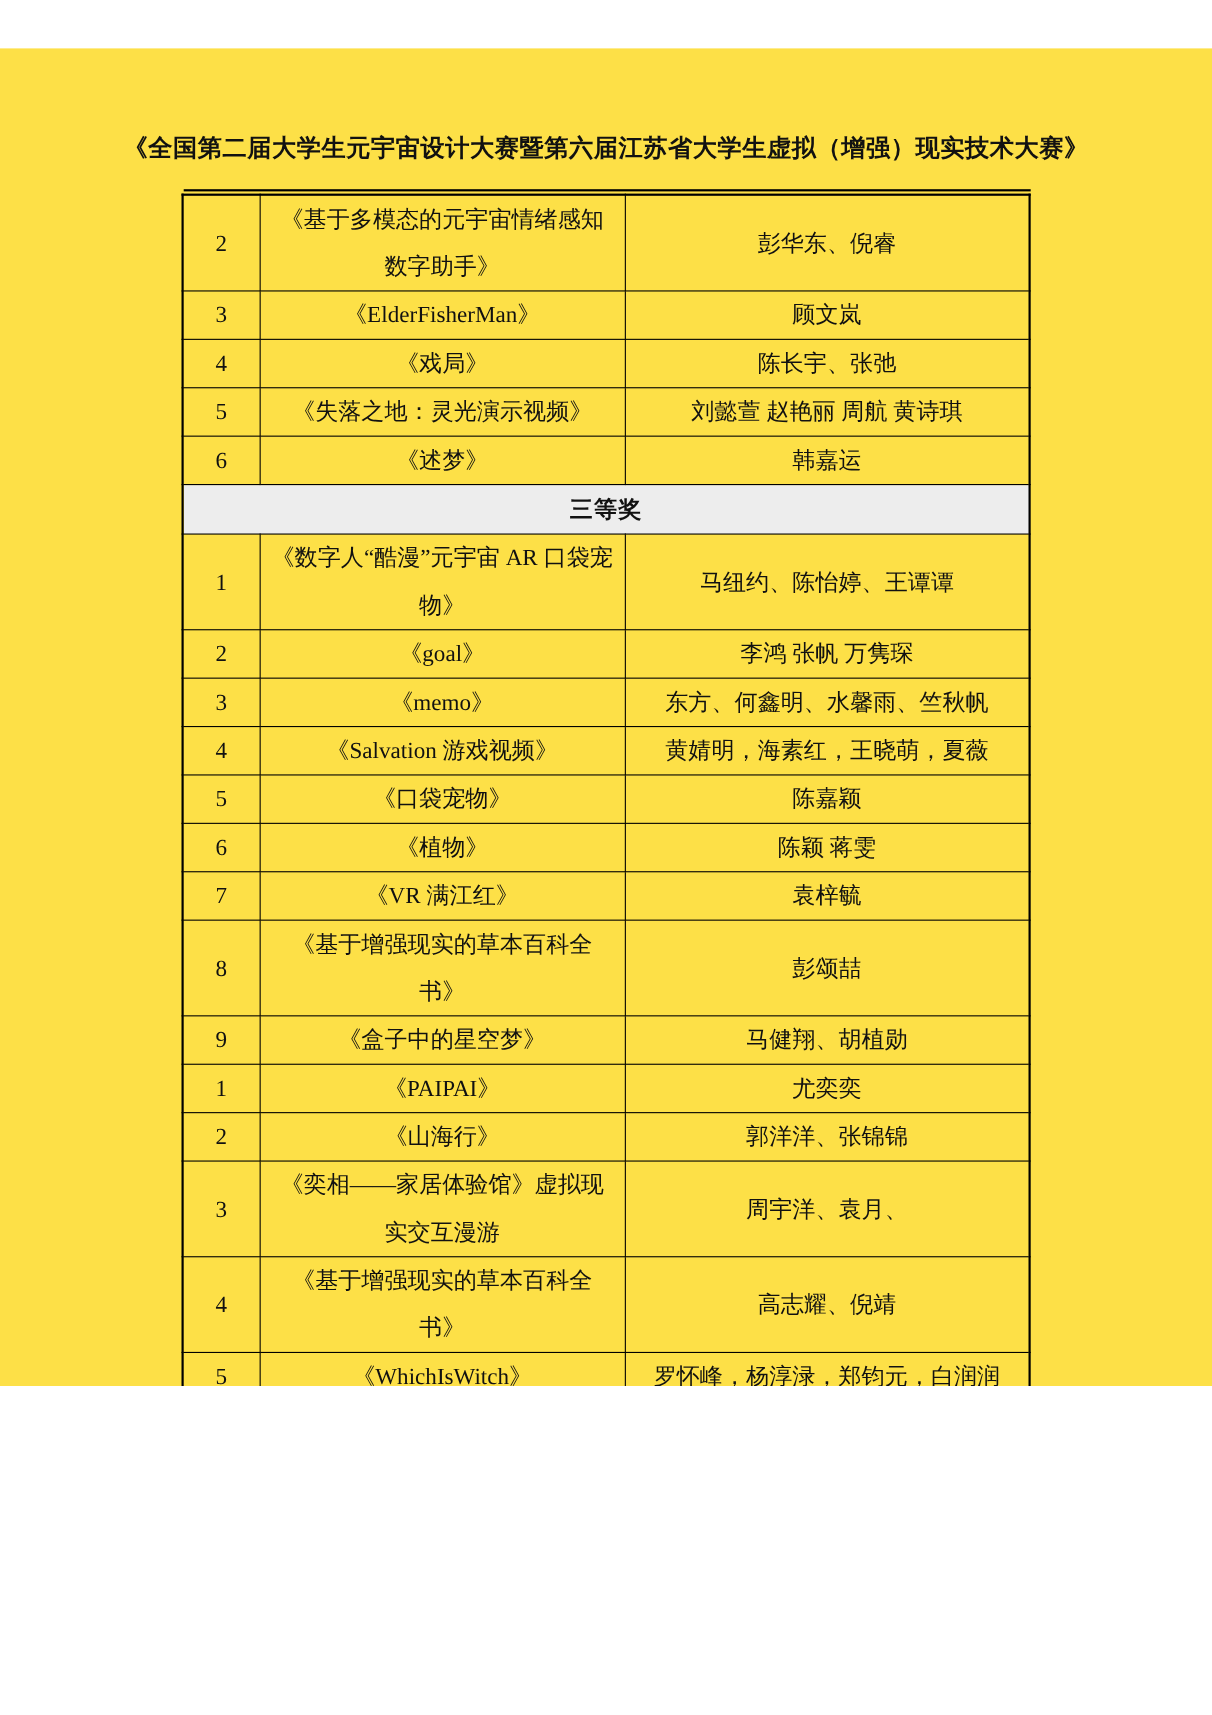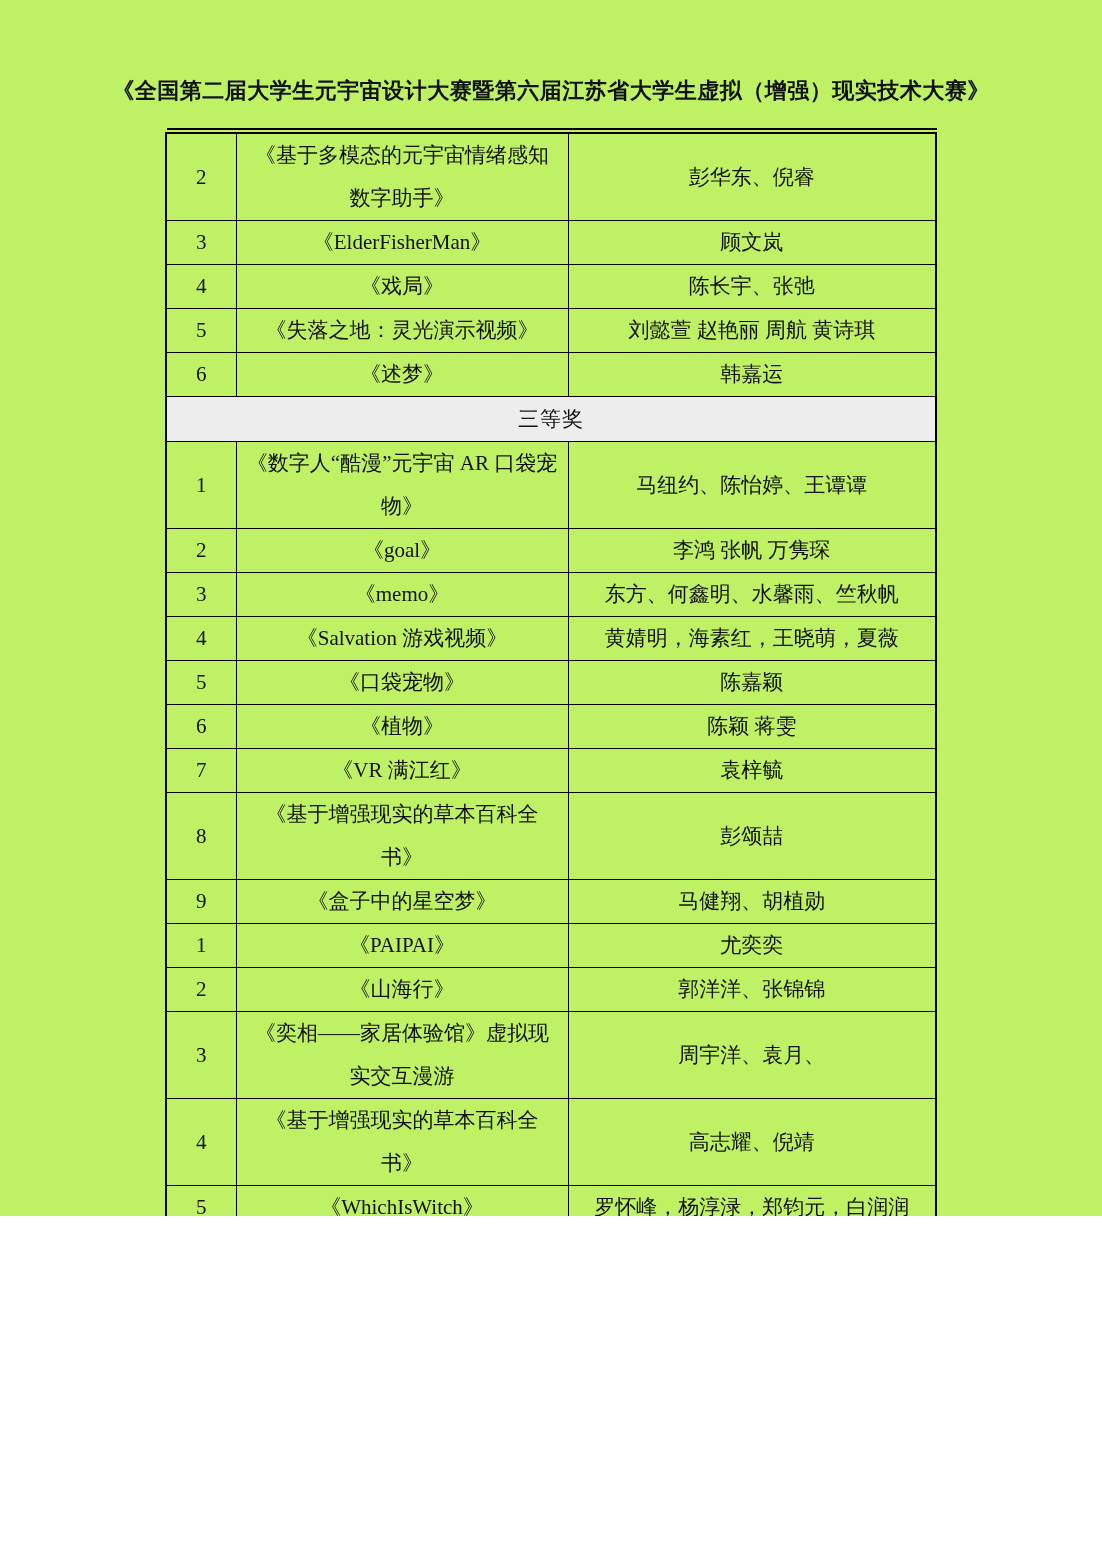--- a/index.html
+++ b/index.html
@@ -5,22 +5,23 @@
   html, body { margin: 0; padding: 0; }
   body {
     width: 1102px; height: 1559px;
     background: #ffffff;
     font-family: "Liberation Serif", "DejaVu Serif", serif;
     color: var(--text, #111111);
   }
   .page {
     position: relative;
     width: 1102px; height: 1216px;
-    background: #bef264;
+    background: #fde047;
     overflow: hidden;
+    margin-top: 44px;
   }
   .doc-header {
     position: absolute;
     left: 0; top: 76px;
     width: 100%;
     text-align: center;
     font-size: 22px;
     font-weight: bold;
     letter-spacing: 0.5px;
     white-space: nowrap;
@@ -42,21 +43,21 @@
   }
   table.awards td {
     border: 1px solid var(--border, #000000);
     text-align: center;
     vertical-align: middle;
     line-height: 43px;
     padding: 0 10px;
     overflow: hidden;
   }
   tr.entry-row { height: 44px; }
-  tr.section-row { height: 45px; }
+  tr.section-row { height: 45px; font-weight: bold; }
   td.c-section {
     background: var(--section-bg, #ededed);
     font-size: 21px;
     letter-spacing: 1px;
   }
   td.c-no { padding: 0 2px; }
   .doc-footer {
     position: absolute;
     left: 0; top: 1442px;
     width: 100%;

